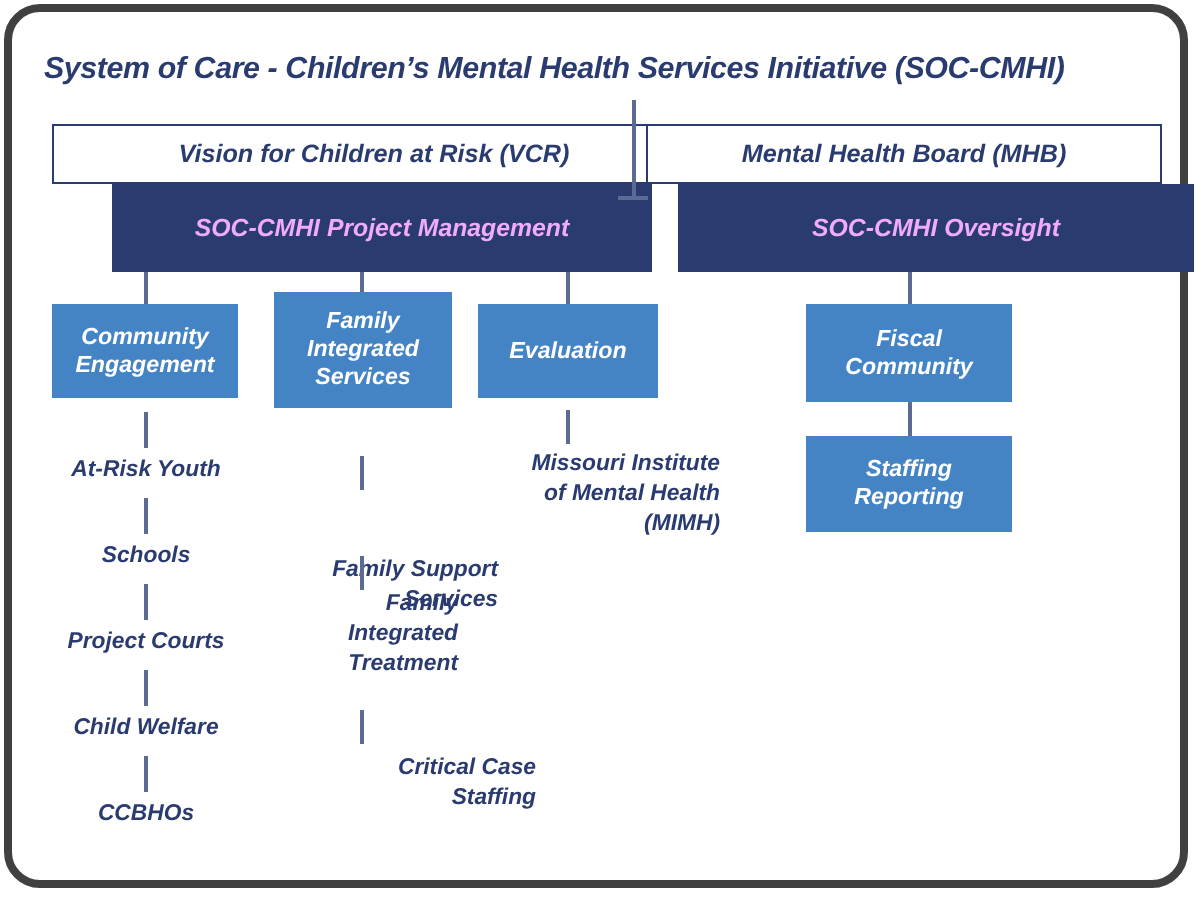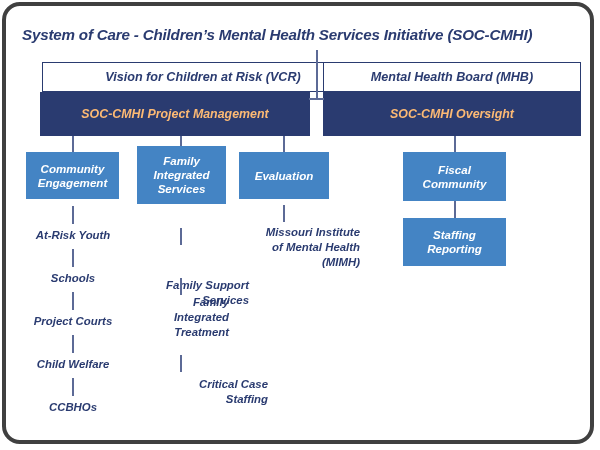--- a/index.html
+++ b/index.html
@@ -59,23 +59,24 @@
     border: 1.6px solid #2a3b70;
     color: #2a3b70;
     font-weight: bold;
     font-size: 12.6px;
   }
 
   
   .box-navy {
     background: #2a3b70;
     border: 1.6px solid #2a3b70;
-    color: #fdba74;
+    color: #f0abfc;
     font-weight: bold;
     font-size: 12.4px;
+    margin-left: 16px;
   }
 
   
   .box-blue {
     background: #4484c4;
     color: #ffffff;
     font-weight: bold;
     font-size: 11.6px;
     padding: 2px 3px;
   }
@@ -103,21 +104,21 @@
     background: #5c6a96;
   }
 </style>
 </head>
 <body>
 
 <div id="diagram-frame">
 
   <div id="page-title">System of Care - Children’s Mental Health Services Initiative (SOC-CMHI)</div>
 
-  <div class="node box-white" style="left:36px; top:56px; width:322px; height:30px;">Vision for Children at Risk (VCR)</div>
+  <div class="node box-white" style="left:20px; top:56px; width:322px; height:30px;">Vision for Children at Risk (VCR)</div>
 
   <div class="node box-navy" style="left:34px; top:86px; width:270px; height:44px;">SOC-CMHI Project Management</div>
 
   <div class="node box-white" style="left:317px; top:56px; width:258px; height:30px;">Mental Health Board (MHB)</div>
 
   <div class="node box-navy" style="left:317px; top:86px; width:258px; height:44px;">SOC-CMHI Oversight</div>
 
   <div class="vline" style="left:310px; top:44px; height:49px;"></div>
   <div class="hline" style="left:303px; top:92px; width:15px;"></div>
 

